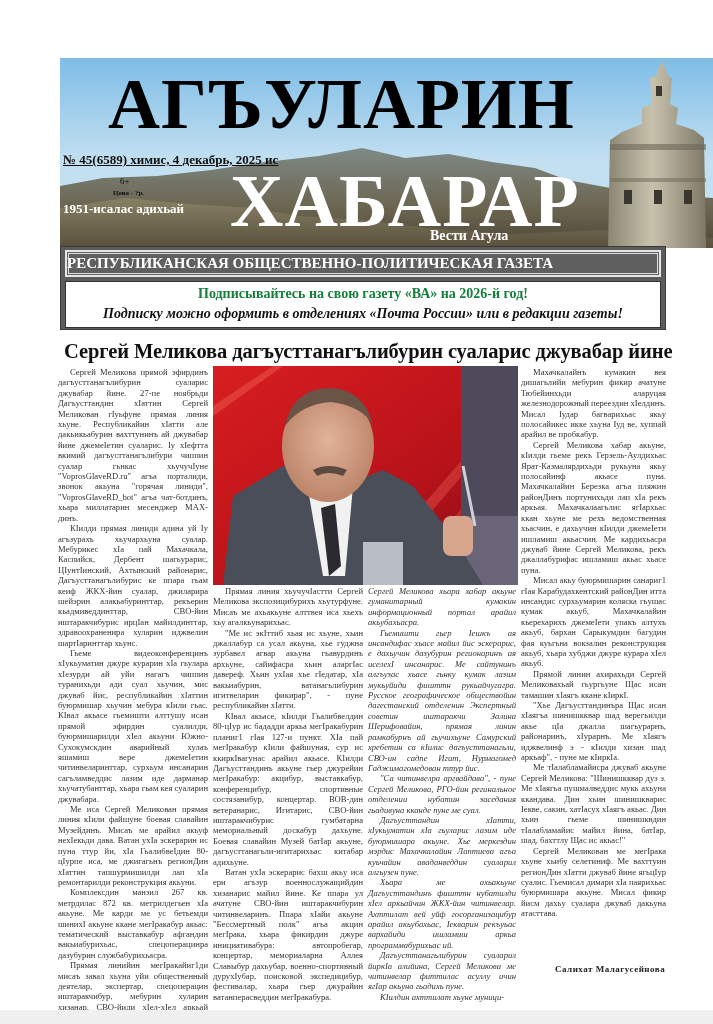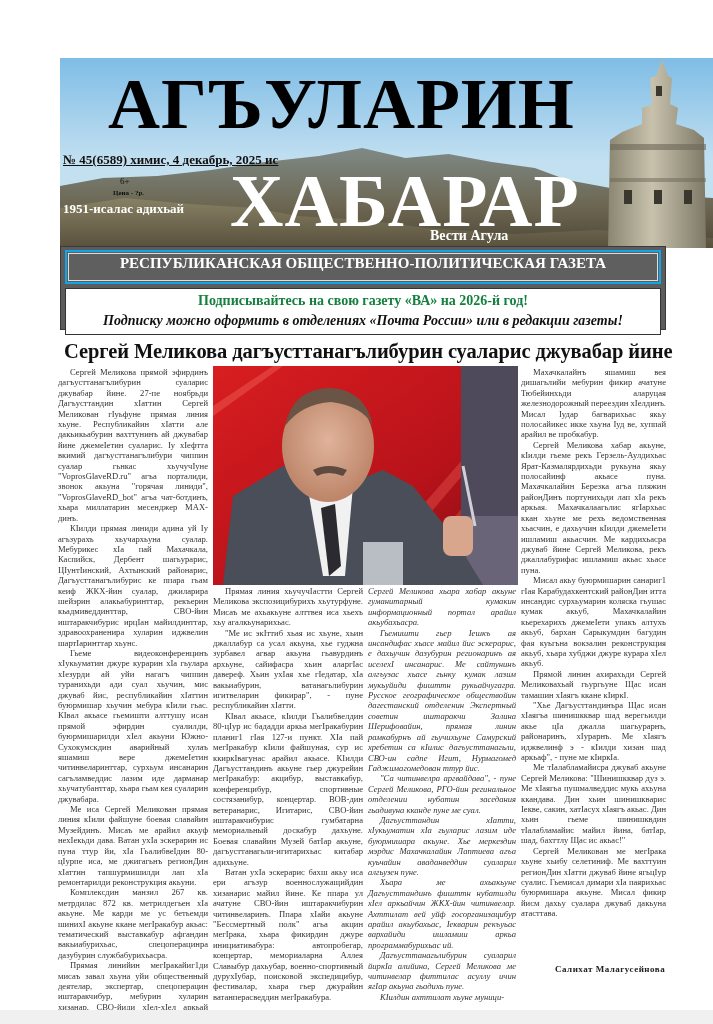--- a/index.html
+++ b/index.html
@@ -30,22 +30,22 @@
     color: #fff; line-height: 1; letter-spacing: 1px;
   }
   .subtitle-small { position: absolute; left: 370px; top: 170px; font-weight: bold; font-size: 14px; color: #fff; }
 
   
   .banner {
     position: absolute; left: 60px; top: 246px; width: 606px; height: 84px;
     background: #5c5c5c; border: 1px solid #3a3a3a; padding: 3px 4px 4px 4px;
   }
   .banner-title {
-    height: 34px; border: 2px solid #0ea5e9; background: #5f5f5f; color: #fff;
-    font-weight: bold; font-size: 15px; text-align: center; line-height: 23px;
+    height: 27px; border: 2px solid #e5e5e5; background: #5f5f5f; color: #fff;
+    font-weight: bold; font-size: 15px; line-height: 23px;
     outline: 1px solid #ddd; outline-offset: -4px;
   }
   .banner-body {
     margin-top: 4px; background: #fff; height: 47px; border: 1px solid #333; text-align: center;
   }
   .banner-line1 { font-weight: bold; font-size: 14px; padding-top: 4px; color: #15803d; }
   .banner-line2 { font-weight: bold; font-style: italic; font-size: 14px; margin-top: 4px; color: #111; }
 
   
   .headline {
@@ -184,21 +184,21 @@
   <p style="text-indent:0">Сергей Меликова хьара хабар акьуне гуманитарный кумакин информационный портал арайил акьубахьасра.</p>
   <p>Гьемишти гьер Iешкъ ая инсандифас хьасе майил йис эскерарис, е дахьучин дазубурин регионаринъ ая иселехI инсанарис. Ме сайтунинъ алгъузас хьасе гьнку кумак лазим мукьуйиди фишттн рукьайчугагра. Русское географическое обществойин дагестанский отделенин Экспертный советин иштаракчи Залина Шерифовайин, прямая линин рамкабурнъ ай гьучихьуне Самурский хребетин са кIилис дагъусттанагьли, СВО-ин садпе Игит, Нурмагомед Гаджимагомедован ттур йис.</p>
   <p>"Са читинвелра аргвайдава", - пуне Сергей Меликова, РГО-йин регинальное отделении нубатин заседания гьадивуна кканде пуне ме суал.</p>
   <p>Дагъусттандин хIатти, хIукьуматин хIа гьуларис лазим иде буюрмишара акьуне. Хье меркездин мэрдис Махачкалайин Лаптиева агъа куьчайин аваданведдин суаларил алгьузен пуне.</p>
   <p>Хьара ме ахьакьуне Дагъусттандинъ фишттн нубатилди хIел аркьайчин ЖКХ-йин читинвелар. Ахттилат вей уйф госорганизацибур арайил акьубахьас, Iекварин рекъуьас вархайиди ишламиш аркьа программабурихьас ий.</p>
   <p>Дагъусттанагьлибурин суаларил йиркIа алийина, Сергей Меликова ме читинвелар фиттилас асуллу ичин ягIар акьуна гьадихь пуне.</p>
   <p>КIилдин ахттилат хьуне муници-</p>
 </div>
 
 <div class="col col4">
-  <p>Махачкалайнъ яшамиш вея дишагьлийи мебурин фикир ачатуне Тюбейинхьди аларуцая железнодорожный переездин хIелдинъ. Мисал Iудар багварихьас якьу полосайикес икке хьуна Iуд ве, хуппай арайил ве пробкабур.</p>
+  <p>Махачкалайнъ кумакин вея дишагьлийи мебурин фикир ачатуне Тюбейинхьди аларуцая железнодорожный переездин хIелдинъ. Мисал Iудар багварихьас якьу полосайикес икке хьуна Iуд ве, хуппай арайил ве пробкабур.</p>
   <p>Сергей Меликова хабар акьуне, кIилди гьеме рекъ Герзель-Аулдихьас Ярат-Казмалярдихьди рукьуна якьу полосайинф акьасе пуна. Махачкалайин Березка агъа пляжин районДинъ портунихьди лап хIа рекъ аркьая. Махачкалаагьлис ягIархьас ккан хьуне ме рехъ ведомственная хьасчин, е дахьучин кIилди джемеIети ишламиш акьасчин. Ме кардихьасра джуваб йине Сергей Меликова, рекъ джаллабурифас ишламиш акьас хьасе пуна.</p>
   <p>Мисал акьу буюрмишарин санариг1 гIая Карабудахкентский районДин итта инсандис сурхьумарин коляска гьушас кумак акьуб, Махачкалайин кьерехарихъ джемеIети упакъ алтухъ акьуб, бархан Сарыкумдин багудин фая куьгьна вокзалин реконструкция акьуб, хьара хубджи джуре курара хIел акьуб.</p>
   <p>Прямой линин ахирахьди Сергей Меликовахьай гьургьуне Щас исан тамашин хIаягъ ккане кIиркI.</p>
   <p>"Хье Дагъусттандинъра Щас исан хIаягъа шинишкквар шад верегьилди акье цIа джалла шагьурарнъ, районаринъ, хIурарнъ. Ме хIаягъ иджвелинф э - кIилди хизан шад аркьаф", - пуне ме кIиркIа.</p>
   <p>Ме тIалабламайисра джуваб акьуне Сергей Меликова: "Шинишкквар дуз э. Ме хIаягьа пушмалведдис мукь ахьуна ккандава. Дин хьин шинишкварис Iекве, сакин, хатIасух хIаягъ акьас. Дин хьин гьеме шинишквдин тIалабламайис майил йина, батIар, шад, бахттлу Щас ис акьас!"</p>
   <p>Сергей Меликован ме мегIрака хьуне хьибу селетиниф. Ме вахттуин регионДин хIатти джуваб йине ягьцIур суалис. Гьемисал димари хIа паярихьас буюрмишара акьуне. Мисал фикир йисм дахьу суалара джуваб дакьуна атасттава.</p>
 </div>
 
 <div class="author">Салихат Малагусейнова</div>
 <div class="footer-band"></div>

